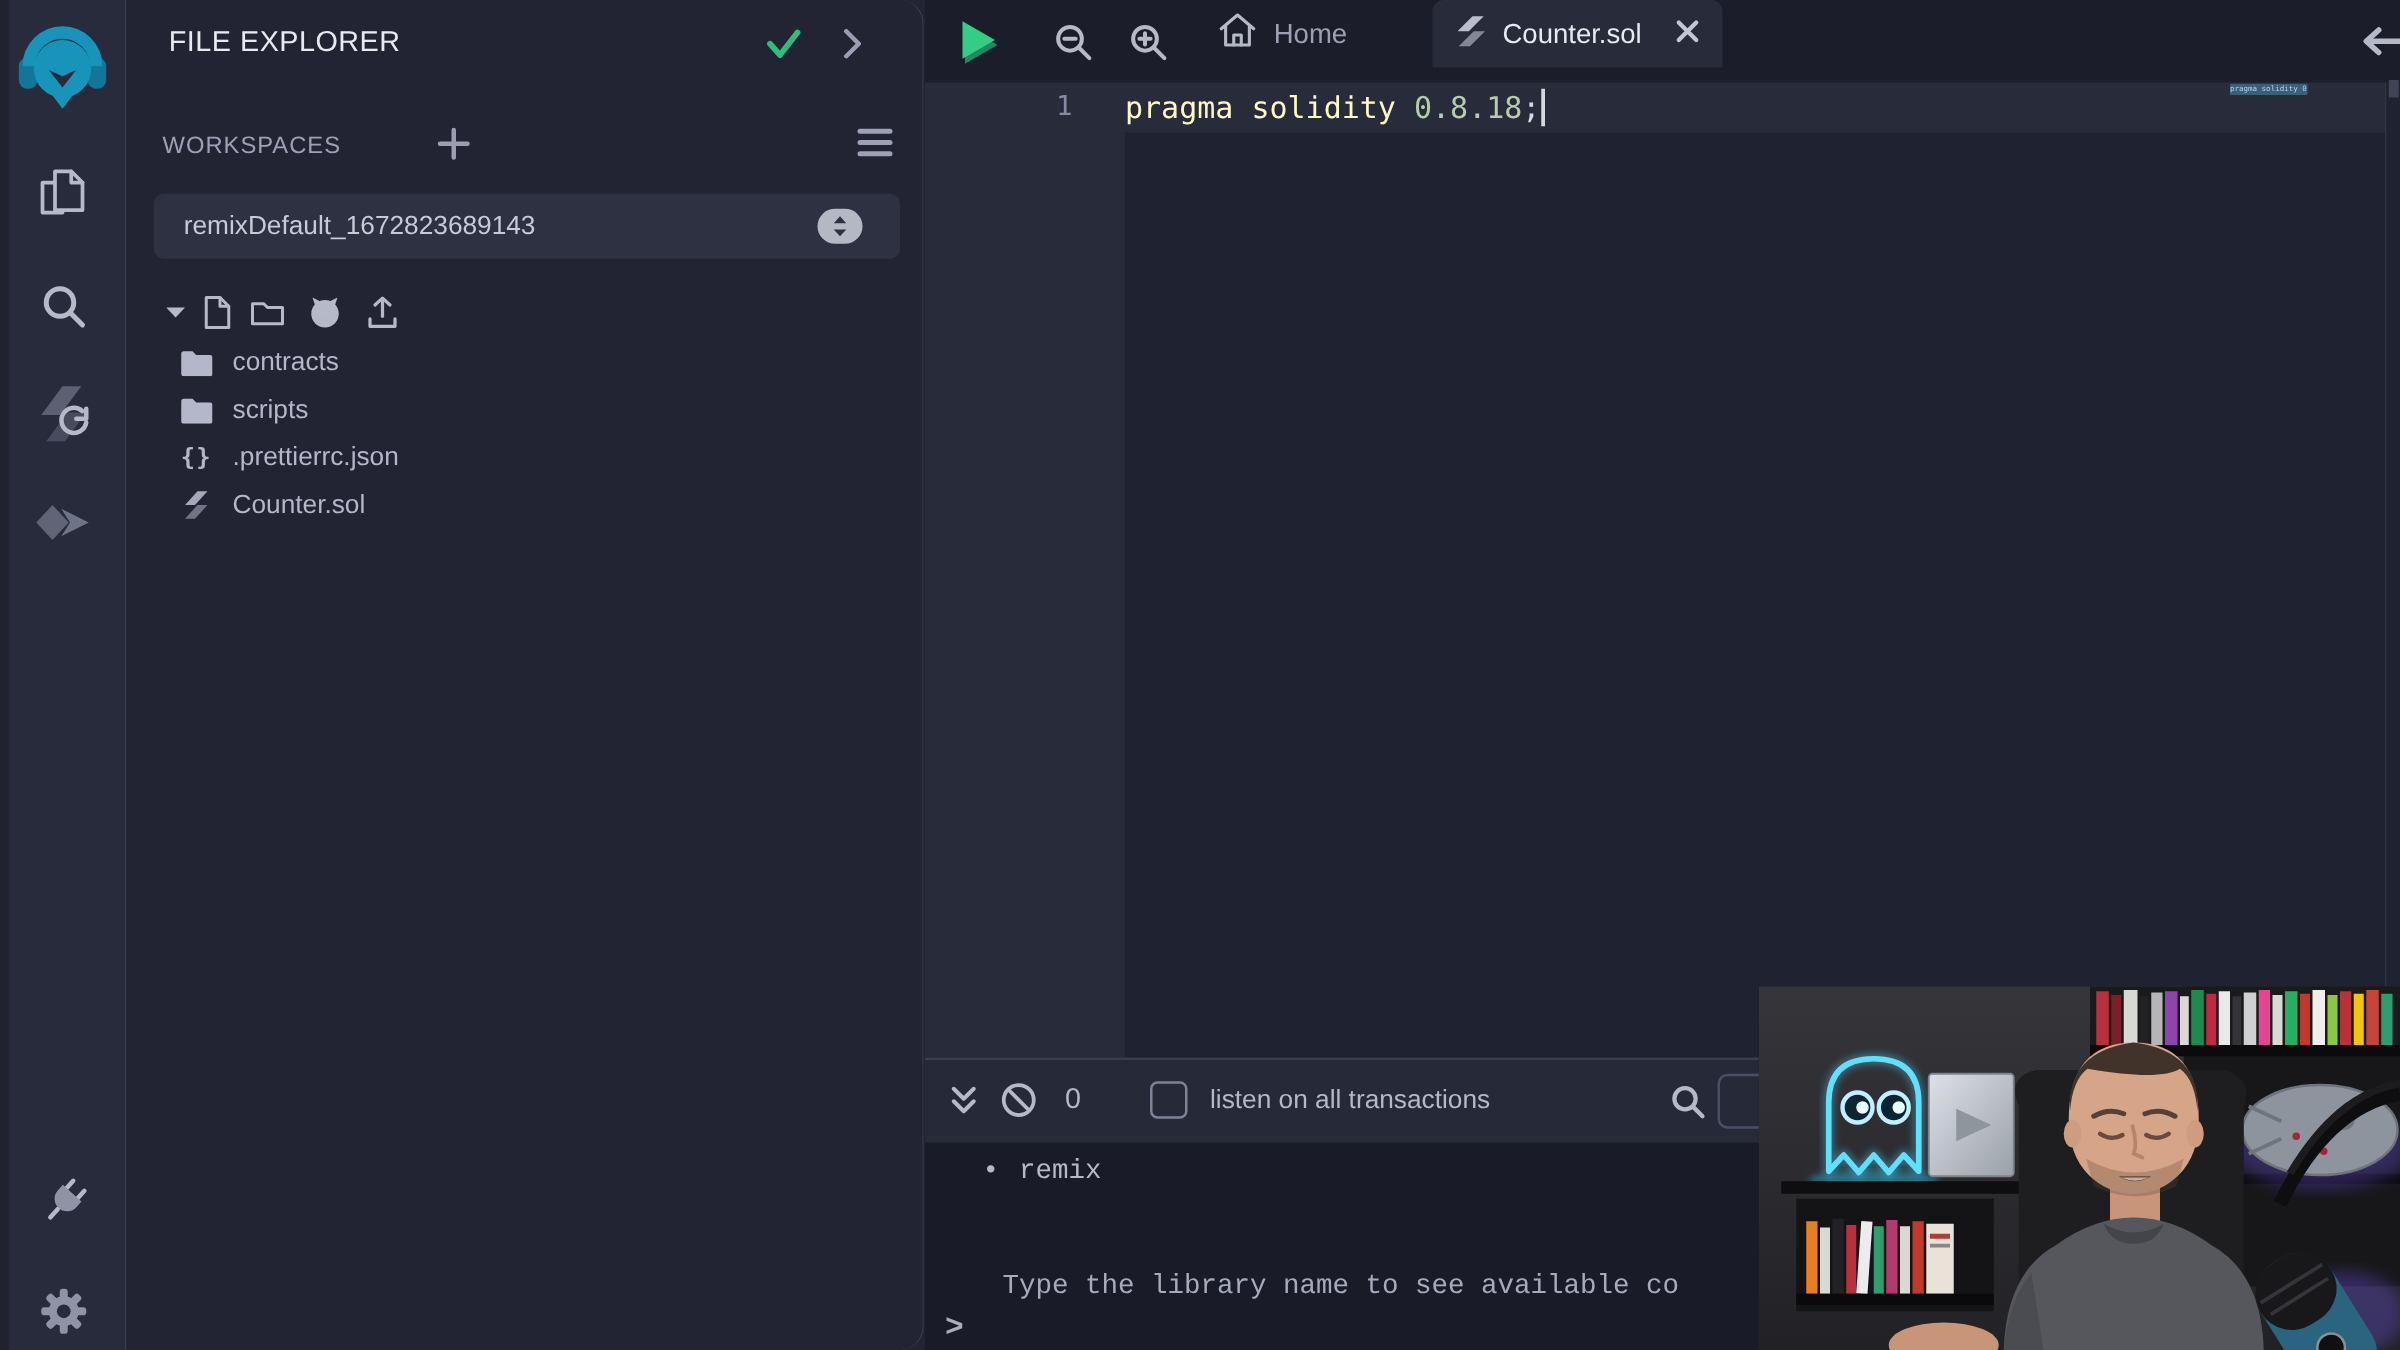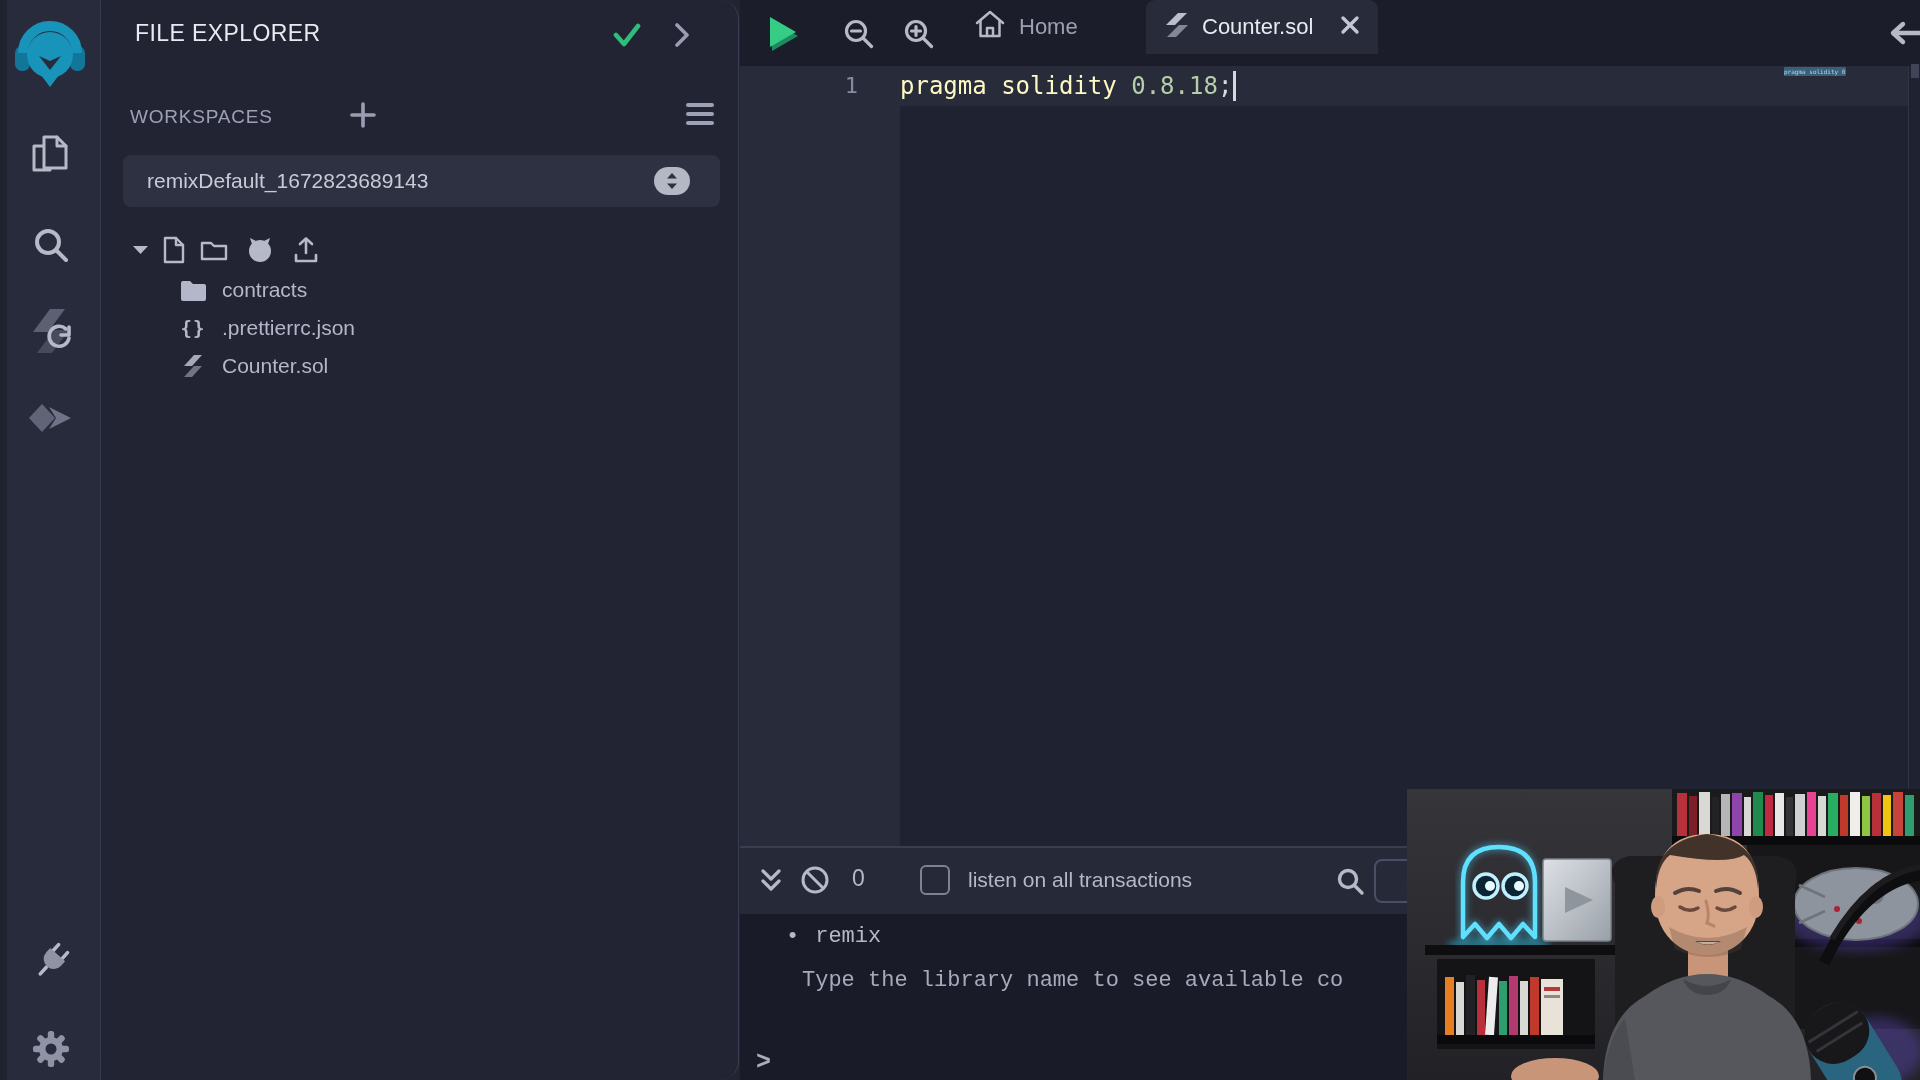--- a/index.html
+++ b/index.html
@@ -24,21 +24,21 @@
   .ws-label{ position:absolute; left:28px; top:106px; font-size:19px; letter-spacing:.8px; color:#9da1b6; }
   .ws-plus{ position:absolute; left:247px; top:101px; width:28px; height:28px; cursor:pointer; }
   .ws-burger{ position:absolute; left:584px; top:103px; width:28px; height:24px; cursor:pointer; }
   .ws-burger i{ display:block; height:4px; border-radius:2px; background:#9da1b6; margin-bottom:5px; }
   .ws-select{ position:absolute; left:21px; top:155px; width:597px; height:52px; background:#2e3142; border-radius:8px;
               display:flex; align-items:center; padding:0 30px 0 24px; cursor:pointer; }
   .ws-select .name{ flex:1; font-size:21px; color:#c8cad7; white-space:nowrap; overflow:hidden; }
   .ws-spin{ width:36px; height:28px; border-radius:14px; background:#b4b7c4; display:flex; align-items:center; justify-content:center; }
   .ftools{ position:absolute; left:0; top:234px; width:100%; height:34px; }
   .ftool{ position:absolute; top:0; width:32px; height:32px; display:flex; align-items:center; justify-content:center; cursor:pointer; }
-  #file-list{ position:absolute; left:0; top:271px; width:100%;padding-left:36px; }
+  #file-list{ position:absolute; left:0; top:271px; width:100%; }
   .file-row{ display:flex; align-items:center; height:38px; padding-left:40px; cursor:pointer; }
   .file-ic{ width:30px; height:26px; display:flex; align-items:center; justify-content:center; }
   .file-ic.json{ font-family:"DejaVu Sans Mono", monospace; font-size:19px; color:#b4b7c9; letter-spacing:1px; font-weight:bold; }
   .file-label{ margin-left:14px; font-size:21px; color:#b4b7c9; }
 
   
   .editor{ left:740px; top:0; width:1180px; height:846px; background:#1f2231; }
   .tabbar{ position:absolute; left:0; top:0; width:100%; height:66px; background:#1b1e2a; overflow:hidden; }
   .tb-btn{ position:absolute; top:18px; width:32px; height:32px; cursor:pointer; }
   .tab{ position:absolute; top:0; height:54px; display:flex; align-items:center; cursor:pointer; }
@@ -63,21 +63,21 @@
 
   
   .terminal{ left:740px; top:846px; width:1180px; height:234px; background:#191c28; border-top:2px solid #3a3e52; }
   .term-bar{ position:absolute; left:0; top:0; width:100%; height:66px; background:#262a38; }
   .term-ic{ position:absolute; cursor:pointer; }
   .term-count{ position:absolute; left:112px; top:17px; font-size:23px; color:#b5b8c6; }
   .term-check{ position:absolute; left:180px; top:17px; width:30px; height:30px; border:2.5px solid #7e8296; border-radius:6px; cursor:pointer; }
   .term-listen{ position:absolute; left:228px; top:20px; font-size:21px; color:#b5b8c6; cursor:pointer; }
   .term-search-box{ position:absolute; left:634px; top:11px; width:170px; height:44px; border:2px solid #4a4f66; border-radius:8px; background:transparent; cursor:text; }
   .term-line{ position:absolute; font-family:"Liberation Mono", monospace; font-size:22px; color:#b6b8c8; white-space:pre; }
-  .term-msg{ color:#a7aabc; }
+  .term-msg{ color:#a7aabc;margin-top:48px; }
   .term-prompt{ font-weight:bold; font-size:25px; color:#a9adbd; }
 
   
   .webcam{ left:1407px; top:789px; width:513px; height:291px; overflow:hidden; background:#232327; }
   .webcam svg{ display:block; }
 
   svg .st{ fill:none; stroke:#b6b9c7; stroke-linecap:round; stroke-linejoin:round; }
 </style>
 </head>
 <body>
@@ -236,20 +236,28 @@
     </div>
 
     <div id="file-list">
         <div class="file-row">
           <span class="file-ic folder">
             <svg width="26" height="22" viewBox="0 0 26 22" fill="#b4b7c9">
               <path d="M1 4a2 2 0 0 1 2-2h7l3 3h11a2 2 0 0 1 2 2v13a2 2 0 0 1-2 2H3a2 2 0 0 1-2-2z"></path>
             </svg>
           </span>
           <span class="file-label">contracts</span>
+        </div>
+        <div class="file-row">
+          <span class="file-ic folder">
+            <svg width="26" height="22" viewBox="0 0 26 22" fill="#b4b7c9">
+              <path d="M1 4a2 2 0 0 1 2-2h7l3 3h11a2 2 0 0 1 2 2v13a2 2 0 0 1-2 2H3a2 2 0 0 1-2-2z"></path>
+            </svg>
+          </span>
+          <span class="file-label">scripts</span>
         </div>
         <div class="file-row">
           <span class="file-ic json">{}</span>
           <span class="file-label">.prettierrc.json</span>
         </div>
         <div class="file-row">
           <span class="file-ic solidity">
             <svg width="18" height="24" viewBox="0 0 18 24" fill="#b4b7c9">
               <path d="M10 1h8L8 12H0Z" opacity=".9"></path>
               <path d="M8 23H0l10-11h8Z" opacity=".55"></path>

